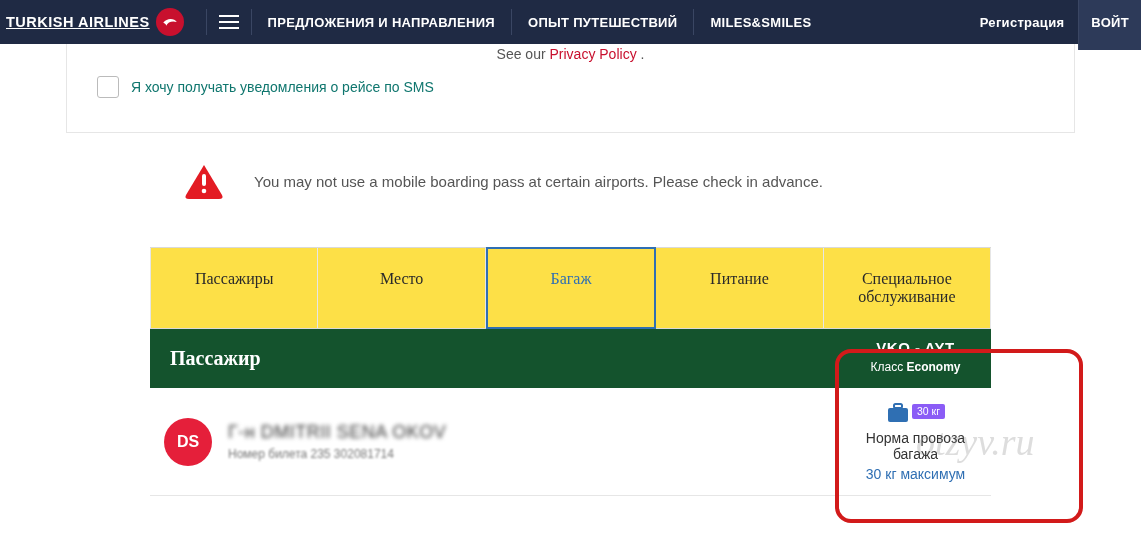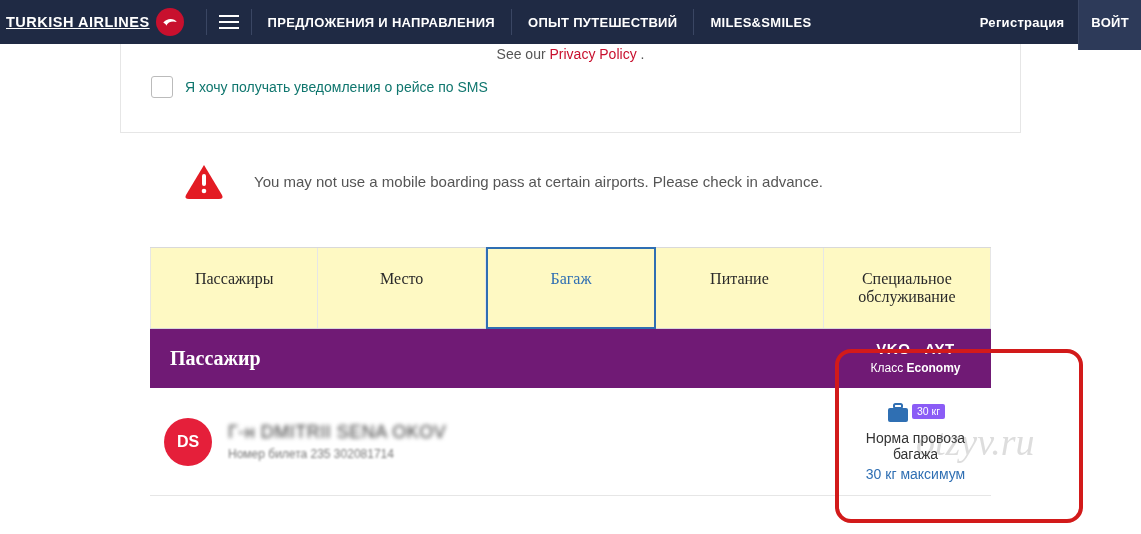--- a/index.html
+++ b/index.html
@@ -65,21 +65,21 @@
     height: 56px;
     display: flex; align-items: center;
     border-left: 1px solid #3a4663;
   }
 
   
   .page {
     padding: 0 0 0 0;
   }
   .whitebox {
-    margin: 0 120px;
+    margin: 0 66px;
     background: #fff;
     padding: 4px 30px 34px 30px;
     border: 1px solid #e6e6e6;
     border-top: none;
   }
   .privacy-row {
     text-align: center;
     font-size: 14px;
     color: #555;
     padding-bottom: 14px;
@@ -108,21 +108,21 @@
   }
   .warn-tri svg { width: 40px; height: 36px; }
   .warn-text { font-size: 15px; color: #555; }
 
   
   .tabs {
     margin: 36px 150px 0 150px;
     display: flex;
     border-top: 1px solid #d9d9d9;
     border-bottom: 1px solid #d9d9d9;
-    background: #fef9c3;
+    background: #fde047;
     font-family: Georgia, 'Times New Roman', serif;
   }
   .tab {
     flex: 1;
     text-align: center;
     padding: 22px 4px;
     font-size: 16px;
     color: #2a2a2a;
     border-right: 1px solid #e6e6e6;
     cursor: pointer;
@@ -131,24 +131,24 @@
   .tab.active {
     border: 2px solid #2f6fb3;
     color: #2f6fb3;
     margin: -1px 0;
     padding: 21px 4px;
   }
 
   
   .darkrow {
     margin: 0 150px;
-    background: #701a75;
+    background: #14532d;
     color: #fff;
     display: flex;
-    align-items: center;
+    align-items: flex-start;
   }
   .darkrow .col-pass {
     flex: 0 0 690px;
     padding: 18px 20px;
     font-family: Georgia, 'Times New Roman', serif;
     font-size: 20px;
     font-weight: 700;
     display:flex; align-items:center;
   }
   .darkrow .col-route {

